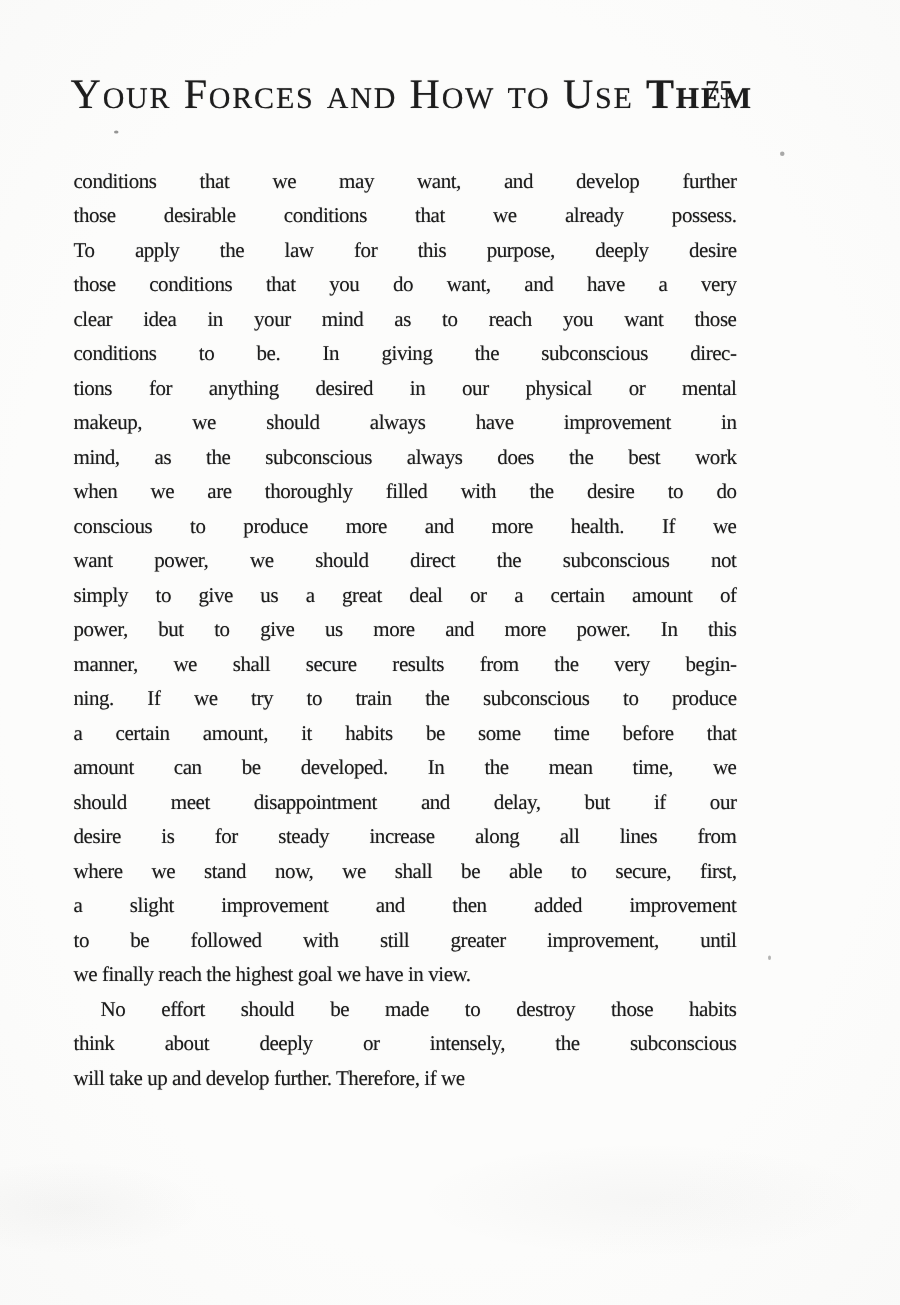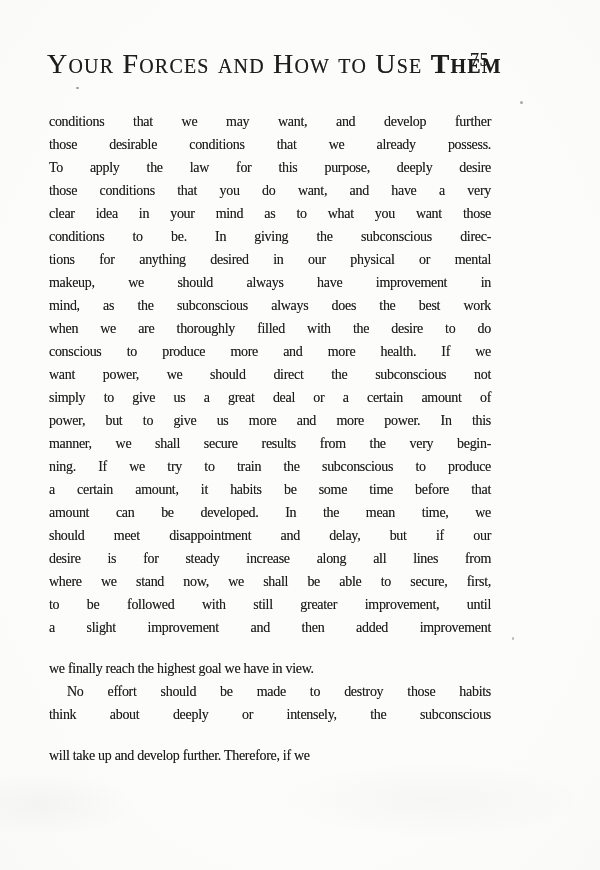--- a/index.html
+++ b/index.html
@@ -62,21 +62,20 @@
     margin: 0;
     padding: 0;
   }
   .line {
     text-align: justify;
     text-align-last: justify;
   }
   .line.end {
     text-align: left;
     text-align-last: left;
-    margin-top: 18px;
   }
   .line.indent {
     text-indent: 18px;
   }
   .speck {
     position: absolute;
     background: rgba(45,45,45,0.5);
     border-radius: 50%;
   }
   .speck-1 { left: 76px; top: 87px; width: 3px; height: 2px; }
@@ -92,39 +91,39 @@
     <div class="head-title"><span>Your Forces and How to Use </span><span class="head-em">Them</span></div>
     <div class="page-number">75</div>
   </div>
 
   <div class="body-text">
     <div class="para">
       <div class="line">conditions that we may want, and develop further</div>
       <div class="line">those desirable conditions that we already possess.</div>
       <div class="line">To apply the law for this purpose, deeply desire</div>
       <div class="line">those conditions that you do want, and have a very</div>
-      <div class="line">clear idea in your mind as to what you want those</div>
+      <div class="line">clear idea in your mind as to reach you want those</div>
       <div class="line">conditions to be.  In giving the subconscious direc-</div>
       <div class="line">tions for anything desired in our physical or mental</div>
       <div class="line">makeup, we should always have improvement in</div>
       <div class="line">mind, as the subconscious always does the best work</div>
       <div class="line">when we are thoroughly filled with the desire to do</div>
       <div class="line">conscious to produce more and more health.  If we</div>
       <div class="line">want power, we should direct the subconscious not</div>
       <div class="line">simply to give us a great deal or a certain amount of</div>
       <div class="line">power, but to give us more and more power.  In this</div>
       <div class="line">manner, we shall secure results from the very begin-</div>
       <div class="line">ning.  If we try to train the subconscious to produce</div>
       <div class="line">a certain amount, it habits be some time before that</div>
       <div class="line">amount can be developed.  In the mean time, we</div>
       <div class="line">should meet disappointment and delay, but if our</div>
       <div class="line">desire is for steady increase along all lines from</div>
       <div class="line">where we stand now, we shall be able to secure, first,</div>
+      <div class="line">a slight improvement and then added improvement</div>
       <div class="line">to be followed with still greater improvement, until</div>
-      <div class="line">a slight improvement and then added improvement</div>
       <div class="line end">we finally reach the highest goal we have in view.</div>
     </div>
     <div class="para">
       <div class="line indent">No effort should be made to destroy those habits</div>
       <div class="line">think about deeply or intensely, the subconscious</div>
       <div class="line end">will take up and develop further.  Therefore, if we</div>
     </div>
   </div>
 
   <div class="speck speck-1"></div>

